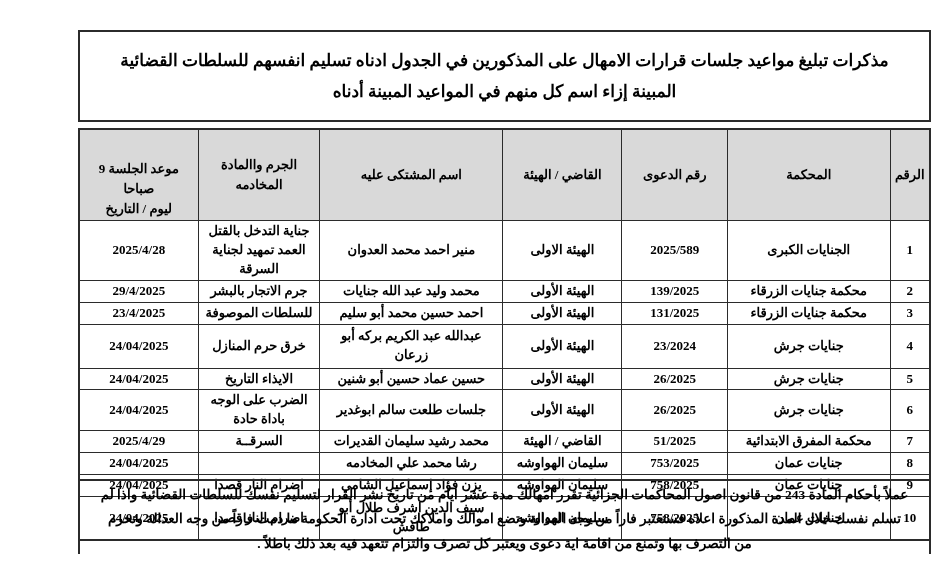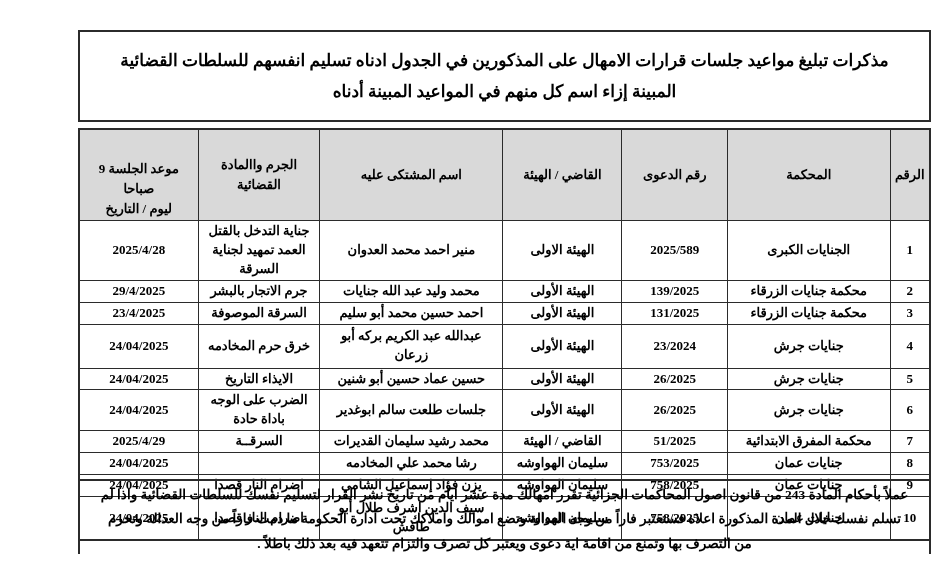--- a/index.html
+++ b/index.html
@@ -73,21 +73,21 @@
       <col style="width:14.3%">
       <col style="width:14%">
     </colgroup>
     <thead>
       <tr>
         <th>الرقم</th>
         <th>المحكمة</th>
         <th>رقم الدعوى</th>
         <th>القاضي / الهيئة</th>
         <th>اسم المشتكى عليه</th>
-        <th>الجرم واالمادة القضائية</th>
+        <th>الجرم واالمادة المخادمه</th>
         <th>
           <span style="display:block;margin-top:28px;">موعد الجلسة 9 صباحا</span>
           <span style="display:block;">ليوم / التاريخ</span>
         </th>
       </tr>
     </thead>
     <tbody>
       <tr class="rh-tall">
         <td class="num">1</td>
         <td>الجنايات الكبرى</td>
@@ -105,30 +105,30 @@
         <td>محمد وليد عبد الله جنايات</td>
         <td>جرم الاتجار بالبشر</td>
         <td class="date">29/4/2025</td>
       </tr>
       <tr class="rh-short">
         <td class="num">3</td>
         <td>محكمة جنايات الزرقاء</td>
         <td class="case">131/2025</td>
         <td>الهيئة الأولى</td>
         <td>احمد حسين محمد أبو سليم</td>
-        <td>السرقة الموصوفة</td>
+        <td>للسلطات الموصوفة</td>
         <td class="date">23/4/2025</td>
       </tr>
       <tr class="rh-mid">
         <td class="num">4</td>
         <td>جنايات جرش</td>
         <td class="case">23/2024</td>
         <td>الهيئة الأولى</td>
         <td>عبدالله عبد الكريم بركه أبو زرعان</td>
-        <td>خرق حرم المخادمه</td>
+        <td>خرق حرم المنازل</td>
         <td class="date">24/04/2025</td>
       </tr>
       <tr class="rh-short">
         <td class="num">5</td>
         <td>جنايات جرش</td>
         <td class="case">26/2025</td>
         <td>الهيئة الأولى</td>
         <td>حسين عماد حسين أبو شنين</td>
         <td>الايذاء التاريخ</td>
         <td class="date">24/04/2025</td>

